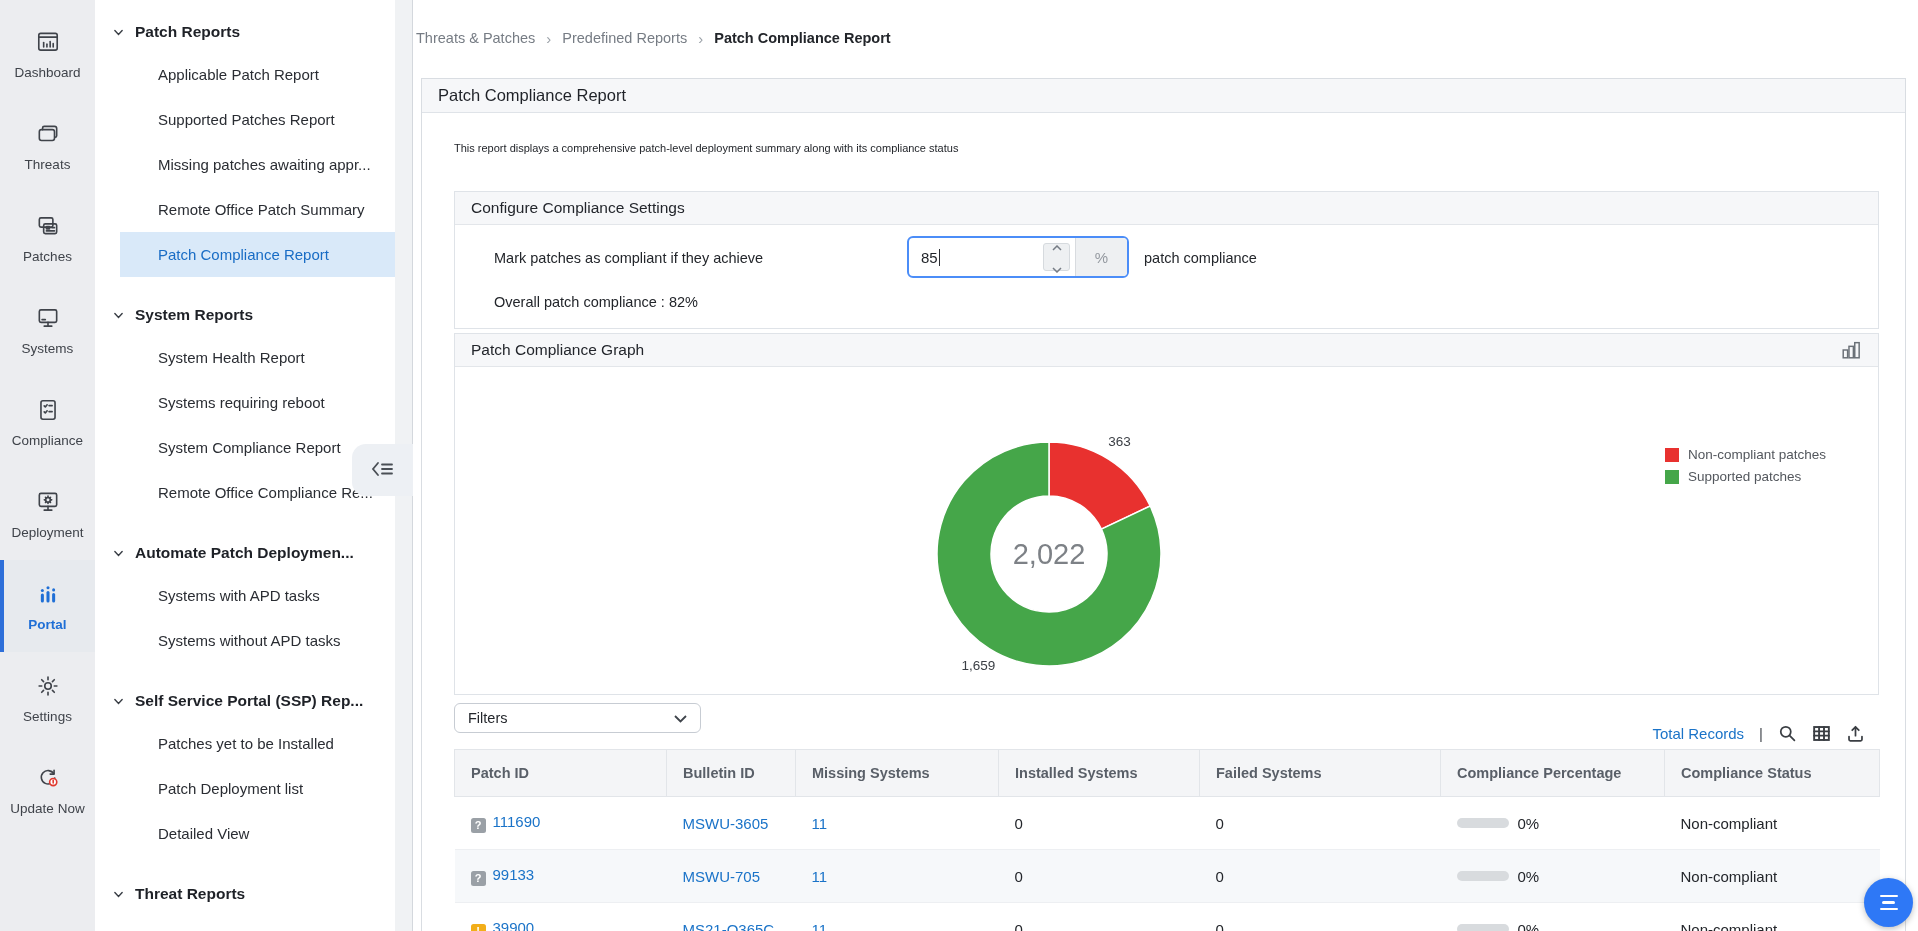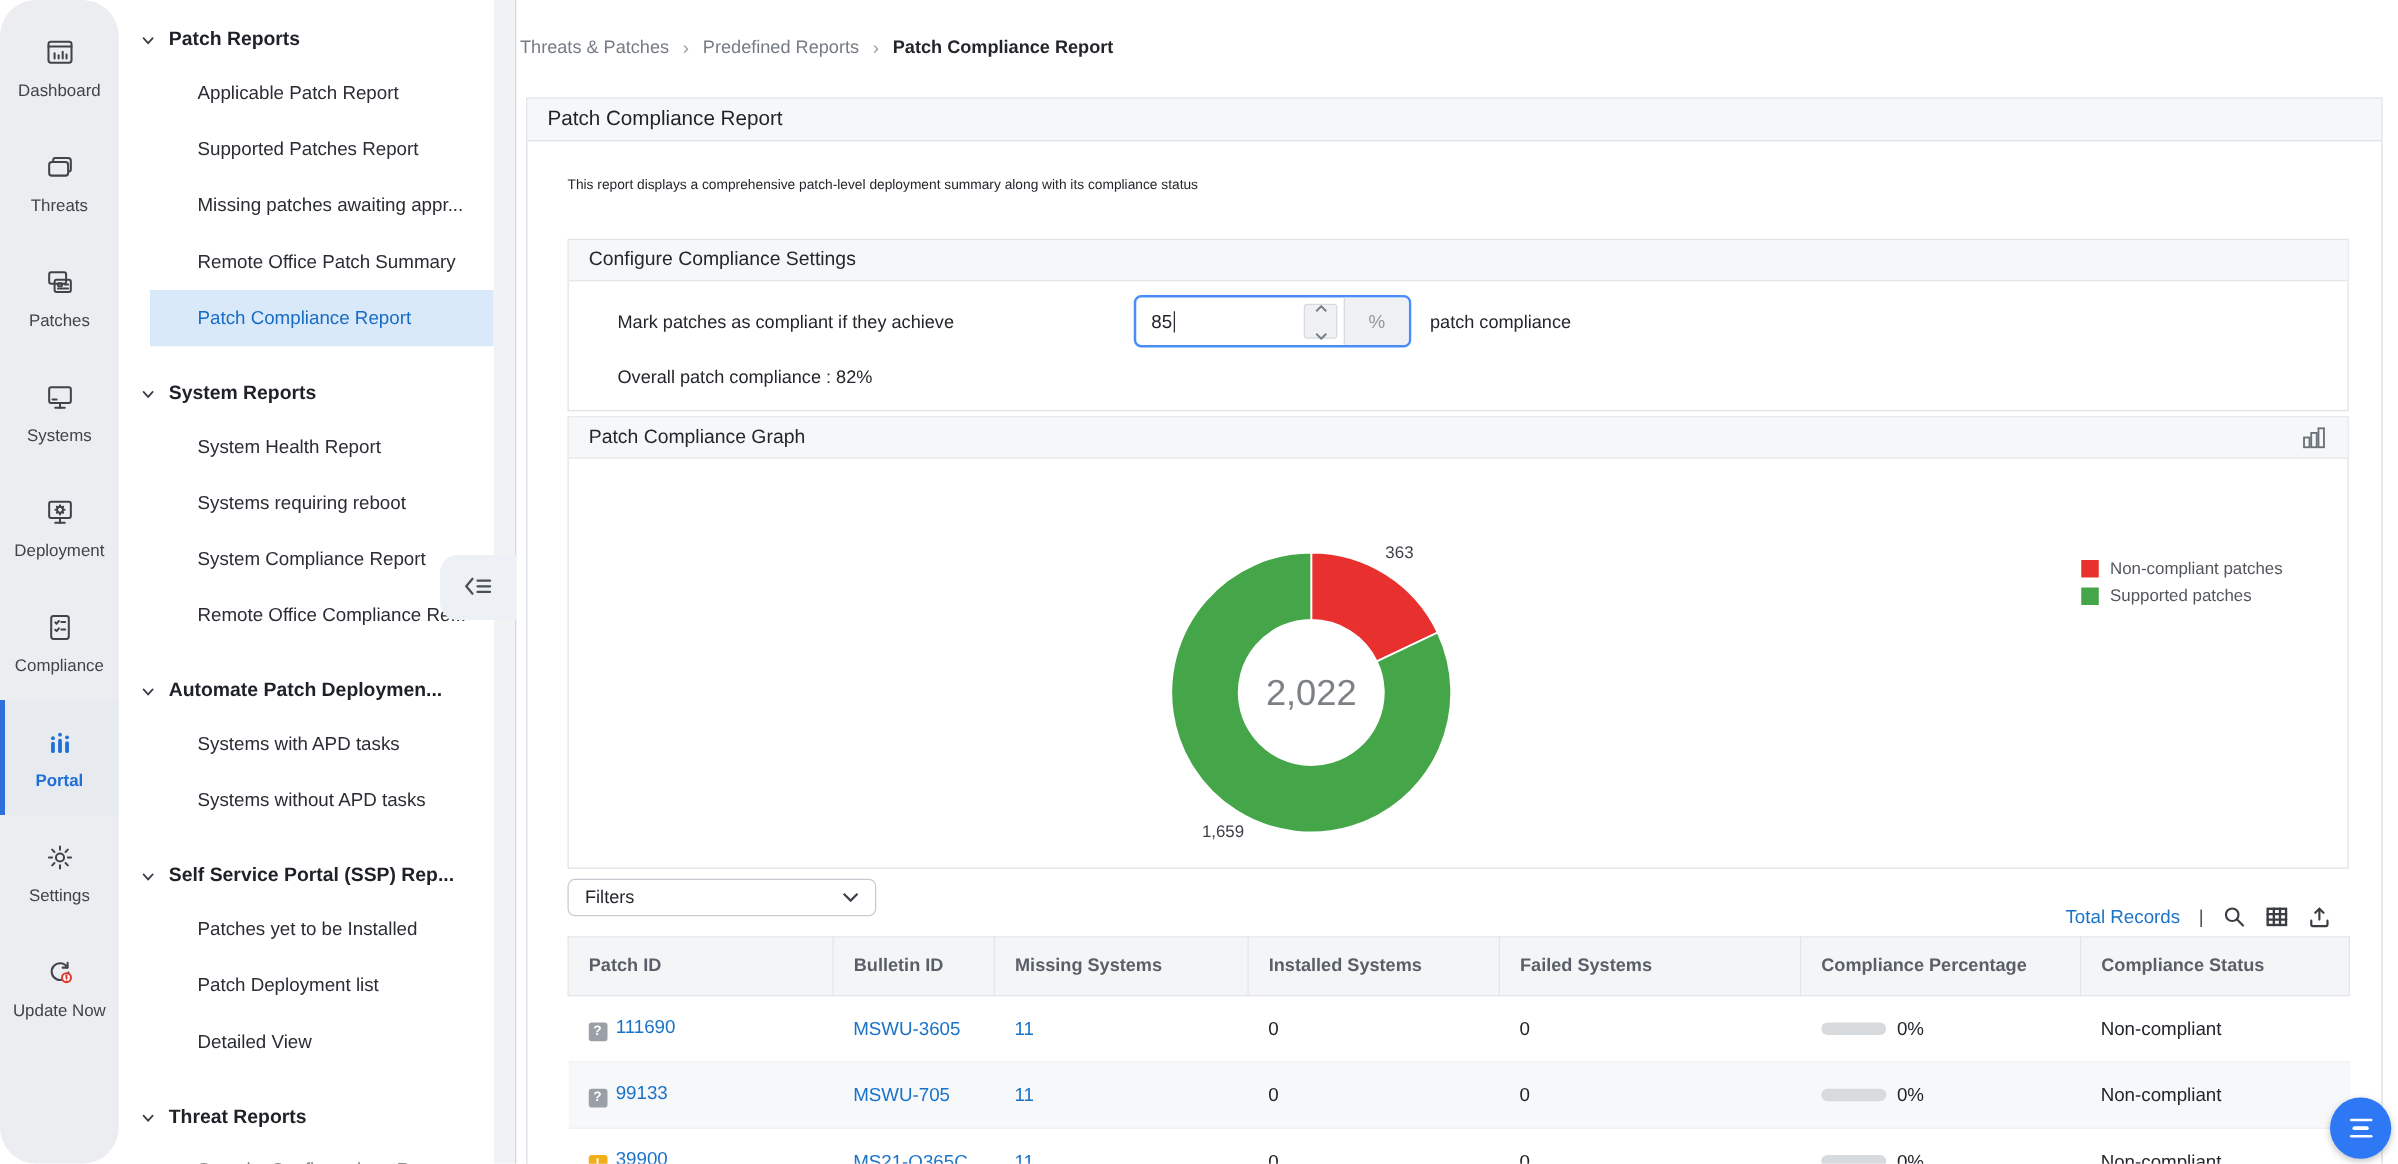--- a/index.html
+++ b/index.html
@@ -2,21 +2,21 @@
 <html><head>
 <meta charset="utf-8">
 <style>
   * { margin:0; padding:0; box-sizing:border-box; }
   html,body { width:1918px; height:931px; overflow:hidden; background:#fff;
     font-family:"Liberation Sans","DejaVu Sans",sans-serif; color:#23262b; }
   .screen { position:relative; width:1918px; height:931px; overflow:hidden; }
 
   
   .icon-sidebar { position:absolute; left:0; top:0; width:95px; height:931px;
-    background:#ecedf0; padding-top:8px; display:flex; flex-direction:column; z-index:3;border-radius:29px; }
+    background:#ecedf0; padding-top:8px; display:flex; flex-direction:column; z-index:3; }
   .nav-item { height:92px; display:flex; flex-direction:column; align-items:center;
     justify-content:center; gap:7px; font-size:13.5px; color:#3f434a;
     border-left:4px solid transparent; padding-right:4px; cursor:pointer; }
   .nav-item svg { width:26px; height:26px; stroke:currentColor; fill:none;
     stroke-width:1.5; stroke-linecap:round; stroke-linejoin:round; }
   .nav-item.active { background:#e7eaee; border-left:4px solid #2e6fd9;
     color:#1f6fd6; font-weight:bold; }
 
   
   .sub-sidebar { position:absolute; left:95px; top:0; width:300px; height:931px;
@@ -153,37 +153,37 @@
       <span><svg viewBox="0 0 24 24">
             <rect x="4" y="4.5" width="16" height="11.5" rx="1.5"></rect>
             <line x1="12" y1="16" x2="12" y2="19.5"></line>
             <line x1="8.5" y1="19.5" x2="15.5" y2="19.5"></line>
             <line x1="6.5" y1="13.5" x2="9.5" y2="13.5"></line>
           </svg></span>
       <span>Systems</span>
     </div>
     <div class="nav-item">
       <span><svg viewBox="0 0 24 24">
+            <rect x="5.5" y="3.5" width="13" height="17" rx="1.8"></rect>
+            <path d="M8.5 8.2l1 1 1.7-2"></path>
+            <line x1="13" y1="8" x2="15.8" y2="8"></line>
+            <path d="M8.5 13.7l1 1 1.7-2"></path>
+            <line x1="13" y1="13.5" x2="15.8" y2="13.5"></line>
+          </svg></span>
+      <span>Compliance</span>
+    </div>
+    <div class="nav-item">
+      <span><svg viewBox="0 0 24 24">
             <rect x="4" y="4" width="16" height="12" rx="1.5"></rect>
             <circle cx="12" cy="10" r="2.2"></circle>
             <path d="M12 6.6v1.1M12 12.3v1.1M8.6 10h1.1M14.3 10h1.1M9.7 7.7l.8.8M13.5 11.5l.8.8M14.3 7.7l-.8.8M10.5 11.5l-.8.8"></path>
             <line x1="12" y1="16" x2="12" y2="19.5"></line>
             <line x1="8.5" y1="19.5" x2="15.5" y2="19.5"></line>
           </svg></span>
       <span>Deployment</span>
-    </div>
-    <div class="nav-item">
-      <span><svg viewBox="0 0 24 24">
-            <rect x="5.5" y="3.5" width="13" height="17" rx="1.8"></rect>
-            <path d="M8.5 8.2l1 1 1.7-2"></path>
-            <line x1="13" y1="8" x2="15.8" y2="8"></line>
-            <path d="M8.5 13.7l1 1 1.7-2"></path>
-            <line x1="13" y1="13.5" x2="15.8" y2="13.5"></line>
-          </svg></span>
-      <span>Compliance</span>
     </div>
     <div class="nav-item active">
       <span><svg viewBox="0 0 24 24">
             <g fill="currentColor" stroke="none">
               <circle cx="6.8" cy="8.8" r="1.4"></circle>
               <circle cx="12" cy="6.2" r="1.4"></circle>
               <circle cx="17.2" cy="8.2" r="1.4"></circle>
               <rect x="5.4" y="11.5" width="2.8" height="8.3" rx="1.4"></rect>
               <rect x="10.6" y="9.3" width="2.8" height="10.5" rx="1.4"></rect>
               <rect x="15.8" y="11" width="2.8" height="8.8" rx="1.4"></rect>

